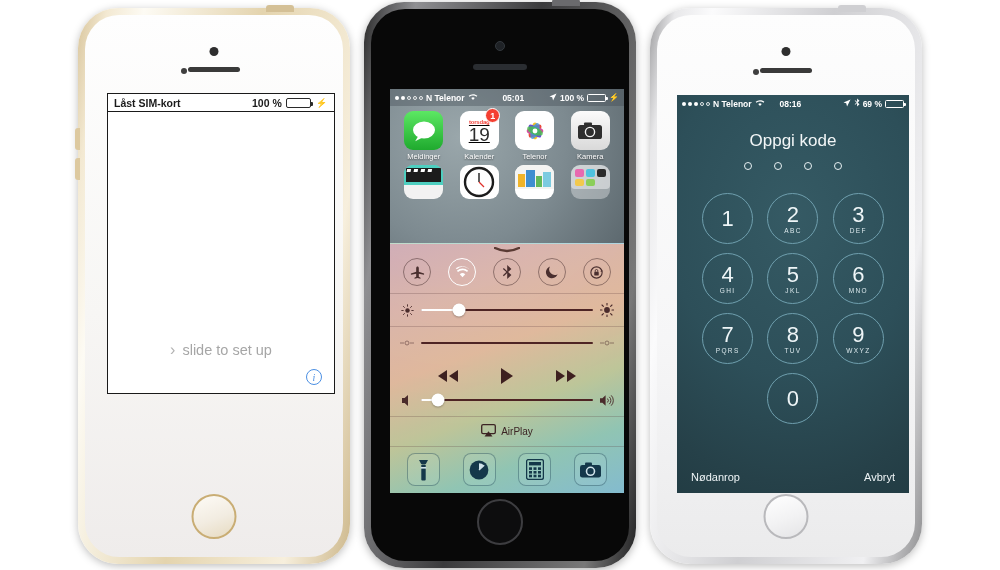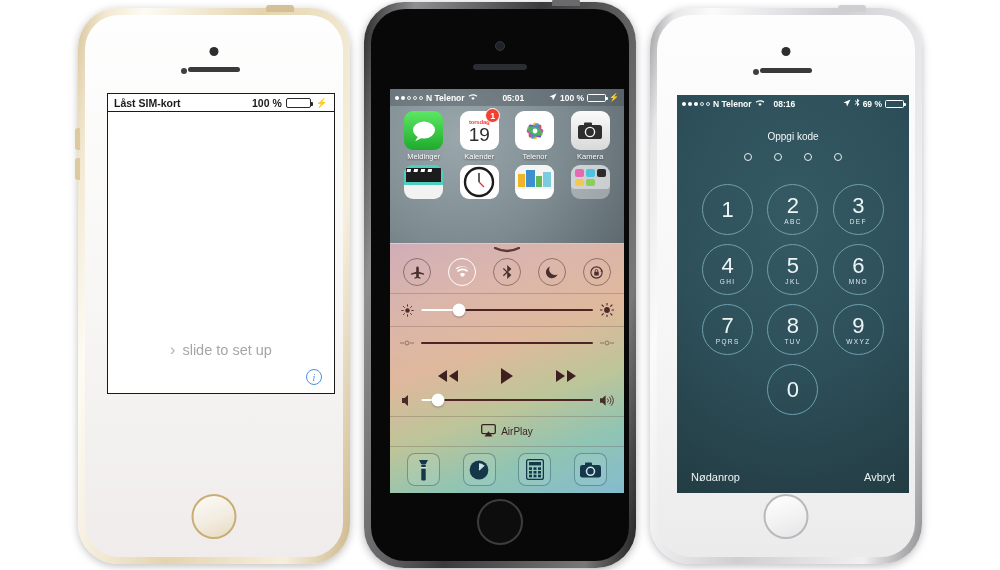--- a/index.html
+++ b/index.html
@@ -152,21 +152,21 @@
   .batt-mini { width:19px; height:8px; border:1px solid #fff; border-radius:1.5px; padding:0.8px; position:relative;}
   .batt-mini::after{content:"";position:absolute;right:-2.5px;top:2px;width:1.6px;height:3.5px;background:#fff;border-radius:0 1px 1px 0;}
   .batt-mini .f{height:100%;background:#44d15a;border-radius:.5px;}
 
   .icons-row {
     position:relative; z-index:4; display:flex; justify-content:space-around;
     padding: 5px 6px 0 6px;
   }
   .app { width:44px; text-align:center; position:relative; }
   .app-ic { width:39px; height:39px; border-radius:9px; margin:0 auto;
-    display:flex; align-items:center; justify-content:center; overflow:hidden; }
+    display:flex; align-items:center; justify-content:center; overflow:hidden;text-decoration:underline; }
   .app-lbl { font-size:7.5px; color:#fff; margin-top:2px; text-shadow:0 1px 2px rgba(0,0,0,.55);
     white-space:nowrap; overflow:hidden; }
   .badge { position:absolute; right:1px; top:-3px; width:15px; height:15px; border-radius:50%;
     background:#f43f31; color:#fff; font-size:9px; font-weight:700;
     display:flex; align-items:center; justify-content:center; border:1px solid #fff; }
   .ic-msg { background: linear-gradient(180deg,#5ce863,#1faa2e); }
   .ic-cal { background:#fff; flex-direction:column; }
   .cal-top { font-size:6px; color:#f1453d; font-weight:700; margin-top:2px; letter-spacing:-.2px;}
   .cal-day { font-size:19px; color:#2c2c2c; font-weight:300; line-height:19px; }
   .ic-pho { background:#fff; }
@@ -214,21 +214,21 @@
   .sc { width:33px; height:33px; border-radius:8px; border:1px solid rgba(20,60,80,.38);
     display:flex; align-items:center; justify-content:center; color:#14384a;
     background:rgba(255,255,255,.08); }
 
   
   .s3-wall { position:absolute; inset:0;
     background: radial-gradient(120% 90% at 50% 30%, #355a64 0%, #2d4f59 45%, #264149 75%, #1f383f 100%); }
   .s3-status { position:relative; z-index:3; display:flex; align-items:center; justify-content:space-between;
     height:17px; padding:0 5px; font-size:8.5px; color:#fff; font-weight:600; }
   .s3-title { position:relative; z-index:3; text-align:center; margin-top:19px;
-    font-size:10px; color:#f2f6f7; font-weight:400; }
+    font-size:17px; color:#f2f6f7; font-weight:400; }
   .pips { position:relative; z-index:3; display:flex; justify-content:center; gap:22px; margin-top:11px; }
   .pip { width:8px; height:8px; border-radius:50%; border:1.2px solid #e8f0f2; }
   .keypad { position:relative; z-index:3; margin:23px auto 0 auto; width:196px;
     display:grid; grid-template-columns:repeat(3,1fr); row-gap:9px; justify-items:center; }
   .key { width:51px; height:51px; border-radius:50%; border:1.1px solid #6f9fae;
     display:flex; flex-direction:column; align-items:center; justify-content:center; color:#eef5f7; }
   .key .num { font-size:22px; font-weight:300; line-height:22px; }
   .key .ltr { font-size:6.5px; letter-spacing:1.4px; margin-top:1px; color:#dbe8ec; }
   .key-zero-wrap { grid-column:2; }
   .s3-foot { position:absolute; z-index:3; left:0; right:0; bottom:10px;
@@ -615,21 +615,21 @@
                 <i class="dot off"></i>
                 <i class="dot off"></i>
             </span>
             <span>N Telenor</span>
             <span>
               <svg width="10" height="8" viewBox="0 0 12 9">
                   <path d="M6 8.2 3.9 5.8a3.2 3.2 0 0 1 4.2 0Z" fill="#fff"></path>
                   <path d="M6 1.1c2 0 3.9.7 5.2 2l-1 1.1A6 6 0 0 0 6 2.6a6 6 0 0 0-4.2 1.6l-1-1.1A7.6 7.6 0 0 1 6 1.1Z" fill="#fff"></path>
                 </svg>
             </span>
-            <span style="margin-left:6px">08:16</span>
+            <span style="margin-left:12px">08:16</span>
           </span>
           <span class="right" style="display:flex;align-items:center;gap:3px">
             <span>
               <svg width="8" height="8" viewBox="0 0 10 10">
                   <path d="M9.4.6 .6 4.3l3.4 1.1 1.1 3.9Z" fill="#fff"></path>
                 </svg>
             </span>
             <span>
               <svg width="6" height="9" viewBox="0 0 10 16">
                   <path d="M4.3 8 .9 11.2l.9 1 3.4-3.2V15l4.2-3.9L6.1 8l3.3-3.1L5.2 1v6.2L1.8 4 .9 5Z" fill="#fff"></path>

